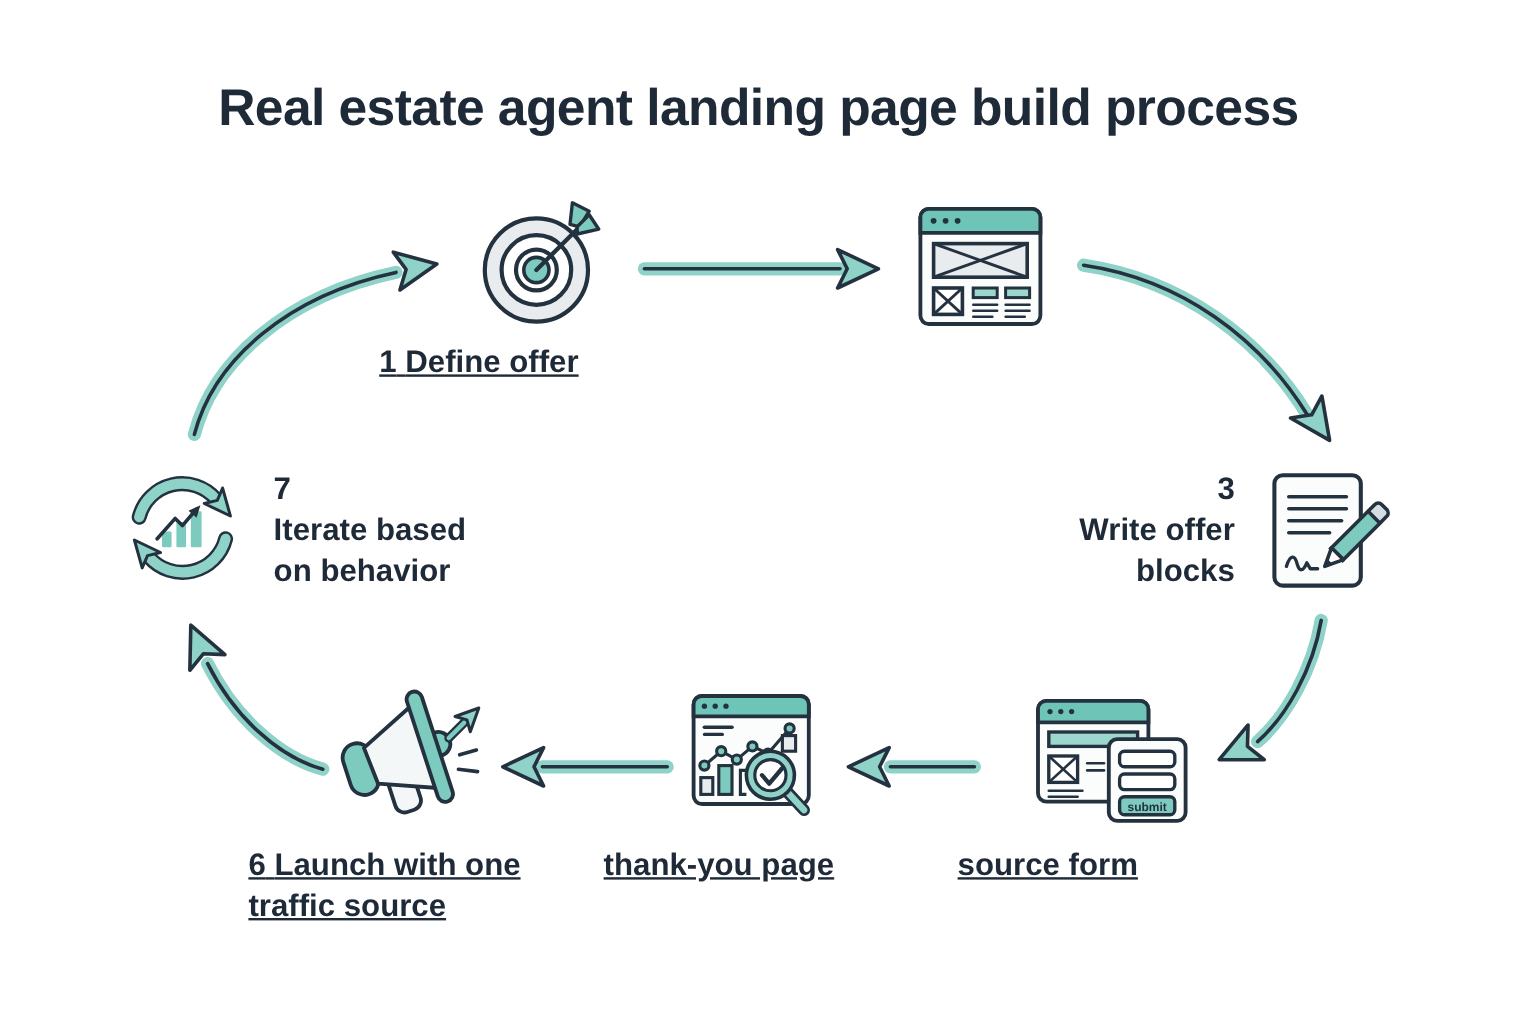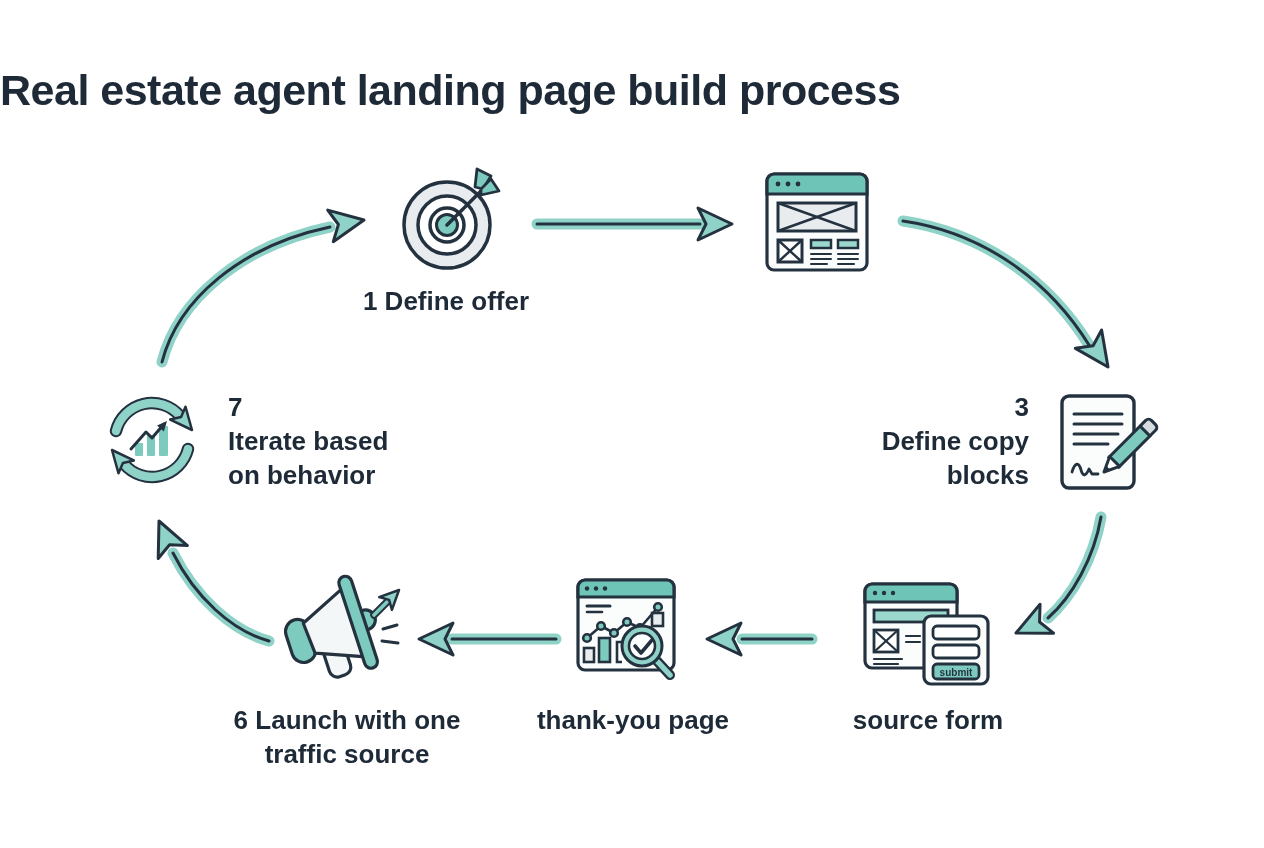--- a/index.html
+++ b/index.html
@@ -5,29 +5,29 @@
   :root{
     --teal:#8FD2C7; --teal2:#7DCBBE; --teal3:#6FC4B8; --teal-light:#9BD7CC;
     --ink:#243240; --text:#1E2A37; --grey:#E8ECEF; --grey2:#D6DDE1; --paper:#FBFDFD;
   }
   html,body{margin:0;padding:0;background:#fff;}
   .canvas{
     position:relative; width:1264px; height:848px; background:#ffffff;
     overflow:hidden; font-family:"Liberation Sans", sans-serif; color:var(--text);
   }
   .title{
-    position:absolute; left:0; top:66px; width:1264px; 
+    position:absolute; left:0; top:66px; width:1264px; text-align:center;
     font-size:43px; font-weight:700; letter-spacing:-0.5px; color:var(--text); margin:0;
   }
   .arrows{position:absolute; left:0; top:0; pointer-events:none;}
   .icon{position:absolute;}
   .label{
     position:absolute; font-size:26px; font-weight:700; line-height:34px; color:var(--text);
   }
-  .label.center{text-align:center;}
+  .label.center{text-align:left;text-decoration:underline;}
   .label.right{text-align:right;}
   .label.left{text-align:left;}
   .num{font-weight:700;}
   
   .shaft-t{stroke:var(--teal); stroke-width:11; fill:none; stroke-linecap:round;}
   .shaft-d{stroke:var(--ink); stroke-width:3; fill:none; stroke-linecap:round;}
   .head{fill:var(--teal); stroke:var(--ink); stroke-width:3; stroke-linejoin:round;}
   .head-s{fill:var(--teal); stroke:var(--ink); stroke-width:2.5; stroke-linejoin:round;}
 </style>
 </head>
@@ -228,21 +228,21 @@
       </g>
   </svg>
 
   <div class="label center" style="left:316px;top:284px;width:260px">
     <div><span class="num">1</span> <span>Define offer</span></div>
   </div>
 
 
   <div class="label right" style="left:809px;top:390px;width:220px">
     <div class="num">3</div>
-    <div>Define copy</div>
+    <div>Write offer</div>
     <div>blocks</div>
   </div>
 
   <div class="label center" style="left:798px;top:703px;width:260px">
     <div>source form</div>
   </div>
 
   <div class="label center" style="left:503px;top:703px;width:260px">
     <div>thank-you page</div>
   </div>

